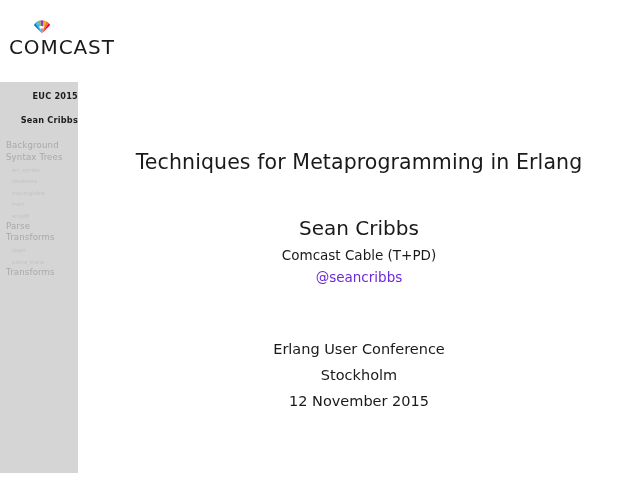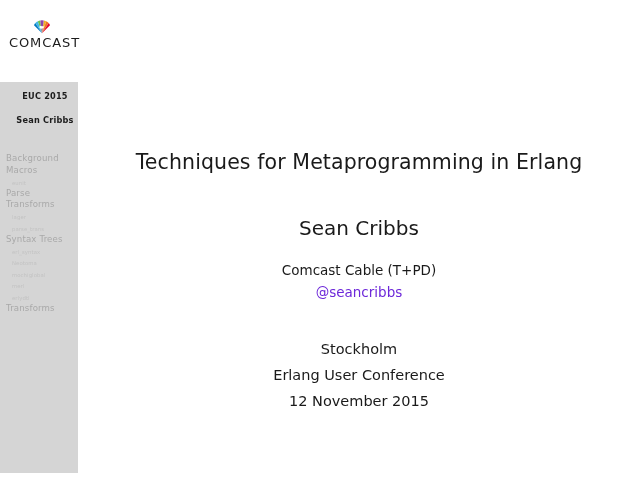--- a/index.html
+++ b/index.html
@@ -28,52 +28,52 @@
     left: 30px;
     top: 17px;
     width: 24px;
     height: 17px;
   }
   #comcast-wordmark {
     position: absolute;
     left: 9px;
     top: 35px;
     font-family: "DejaVu Sans", "Liberation Sans", sans-serif;
-    font-size: 13px;
+    font-size: 20px;
     letter-spacing: 0.9px;
     color: #1b1b1b;
     font-weight: 400;
     white-space: nowrap;
   }
 
   
   #sidebar {
     position: absolute;
     left: 0;
     top: 82px;
     width: 78px;
     height: 391px;
     background: #d5d5d5;
   }
   .side-head {
-    text-align: center;
+    text-align: right;
     color: #1d1d1d;
     font-size: 8.2px;
     font-weight: bold;
     letter-spacing: 0.2px;
     padding-left: 12px;
   }
   #side-title {
     margin-top: 9px;
   }
   #side-author {
     margin-top: 14px;
   }
   .toc {
-    margin-top: 28px;
+    margin-top: 15px;
     padding-left: 6px;
   }
   .toc-section {
     color: #a9a9a9;
     font-size: 8.6px;
     line-height: 11.5px;
     margin-top: 9px;
     letter-spacing: 0.15px;
   }
   .toc-section:first-child {
@@ -118,21 +118,21 @@
   #author-name {
     font-size: 20px;
     font-weight: 400;
     color: #1a1a1a;
     line-height: 26px;
   }
   #affiliation {
     font-size: 13.5px;
     color: #1a1a1a;
     line-height: 22px;
-    margin-top: 18px;
+    margin-top: 3px;
   }
   #handle {
     font-size: 13.5px;
     color: #6d28d9;
     line-height: 22px;
   }
   #venue-block {
     position: absolute;
     left: 0;
     right: 0;
@@ -166,53 +166,49 @@
 
 <div id="sidebar">
   <div class="side-head" id="side-title">EUC 2015</div>
   <div class="side-head" id="side-author">Sean Cribbs</div>
 
   <div class="toc">
     <div>
       <div class="toc-section">Background</div>
     </div>
 
-    <div>
-      <div class="toc-section">Macros</div>
-      <div class="toc-sub">eunit</div>
-    </div>
-
-    <div>
-      <div class="toc-section">Parse Transforms</div>
-      <div class="toc-sub">lager</div>
-      <div class="toc-sub">parse_trans</div>
-    </div>
 
     <div>
       <div class="toc-section">Syntax Trees</div>
       <div class="toc-sub">erl_syntax</div>
       <div class="toc-sub">Neotoma</div>
       <div class="toc-sub">mochiglobal</div>
       <div class="toc-sub">merl</div>
       <div class="toc-sub">erlydtl</div>
     </div>
 
     <div>
+      <div class="toc-section">Parse Transforms</div>
+      <div class="toc-sub">lager</div>
+      <div class="toc-sub">parse_trans</div>
+    </div>
+
+    <div>
       <div class="toc-section">Transforms</div>
     </div>
   </div>
 </div>
 
 <div id="slide">
   <div id="slide-title">Techniques for Metaprogramming in Erlang</div>
 
   <div id="author-block">
     <div id="author-name">Sean Cribbs</div>
     <div id="affiliation">Comcast Cable (T+PD)</div>
     <div id="handle">@seancribbs</div>
   </div>
 
   <div id="venue-block">
+    <div class="venue-line">Erlang User Conference</div>
     <div class="venue-line">Stockholm</div>
-    <div class="venue-line">Erlang User Conference</div>
     <div class="venue-line">12 November 2015</div>
   </div>
 </div>
 
 </body></html>

